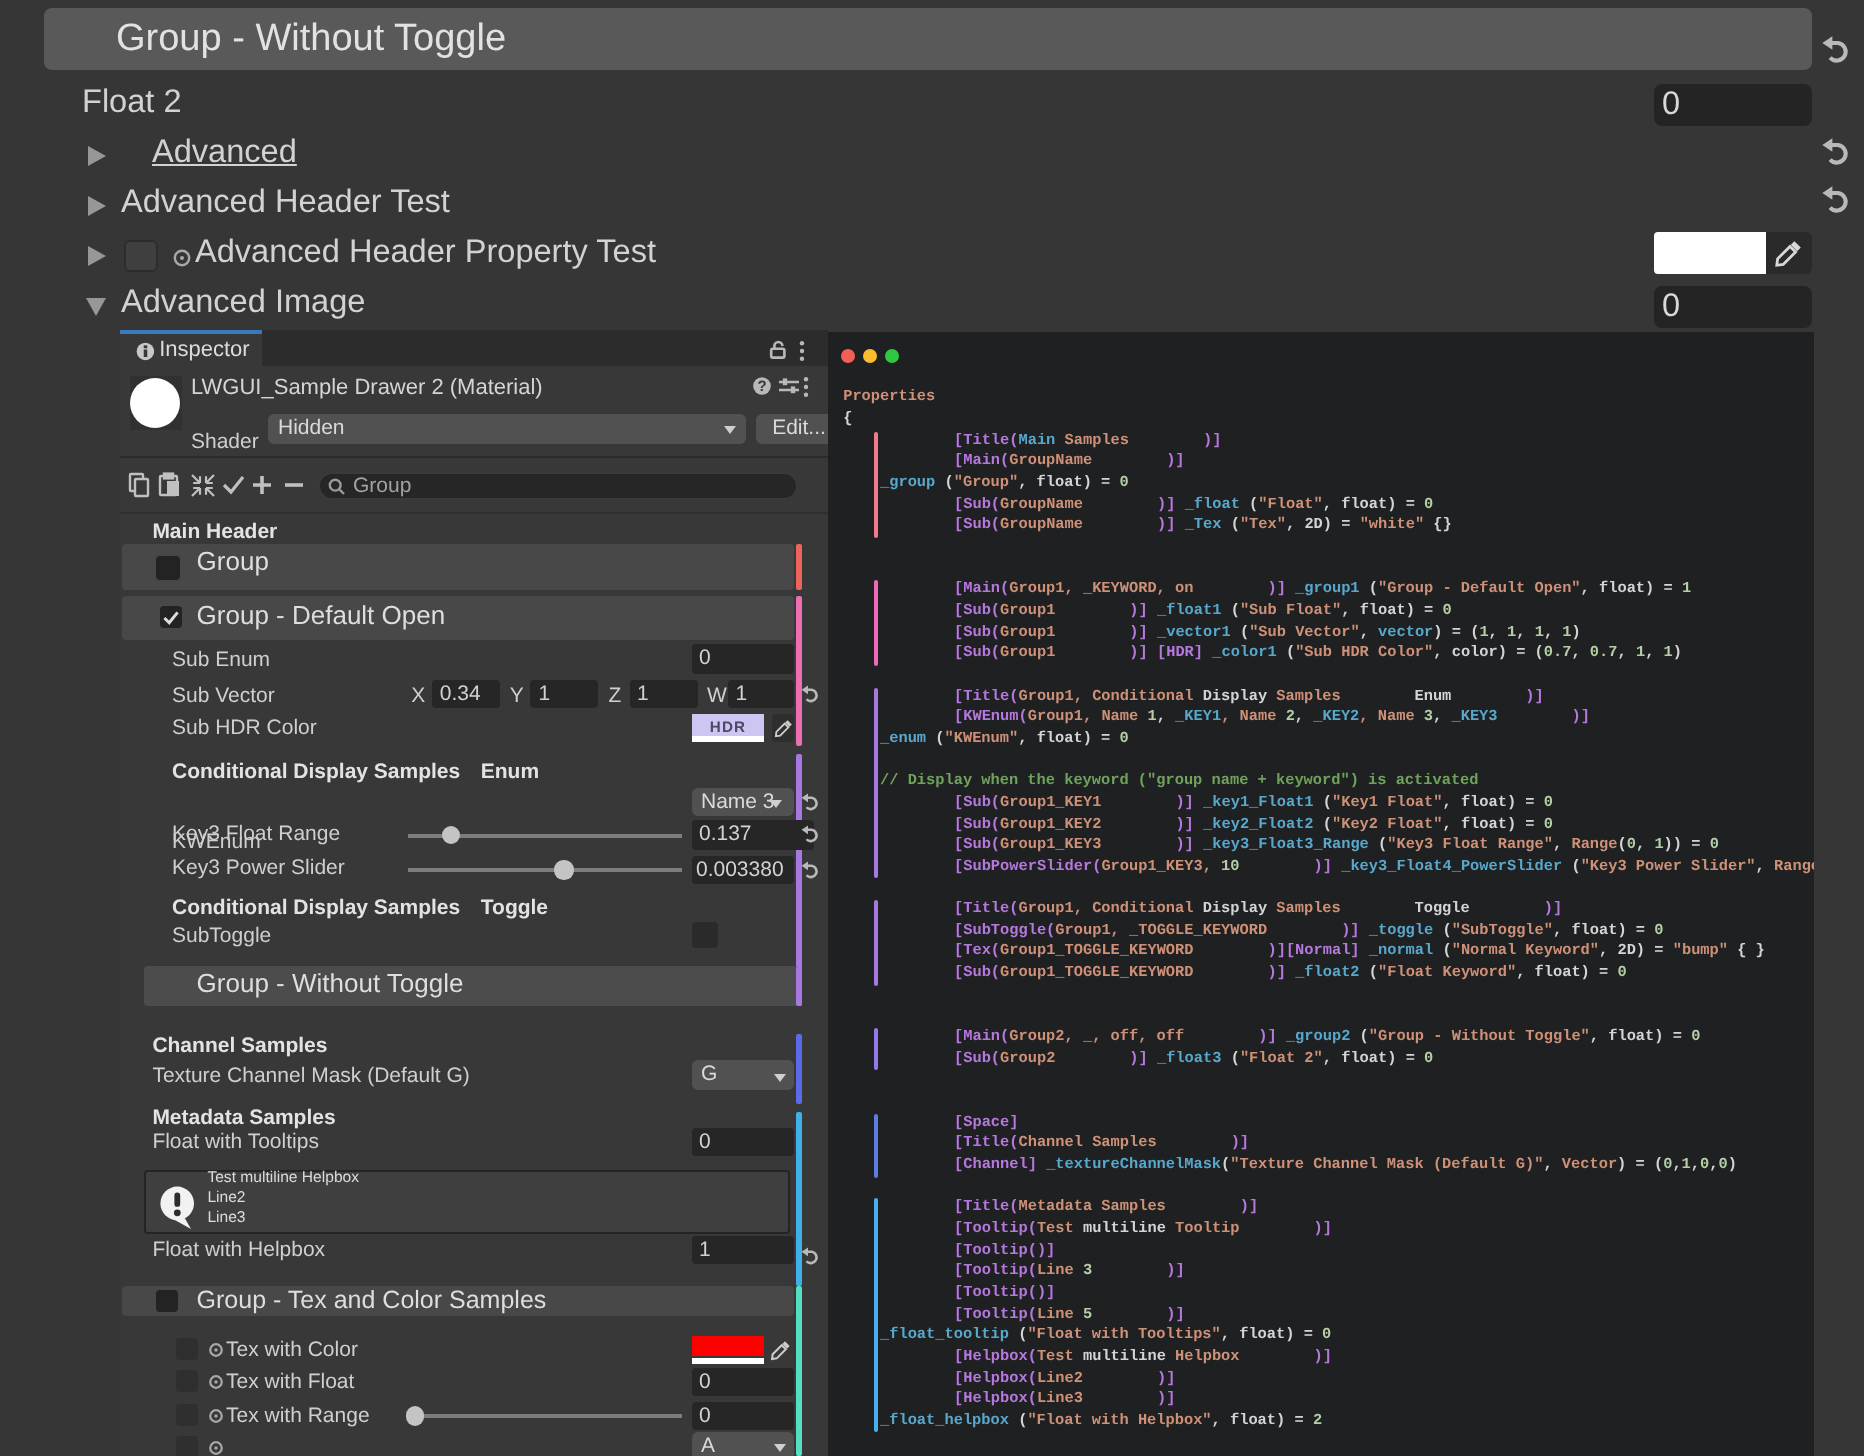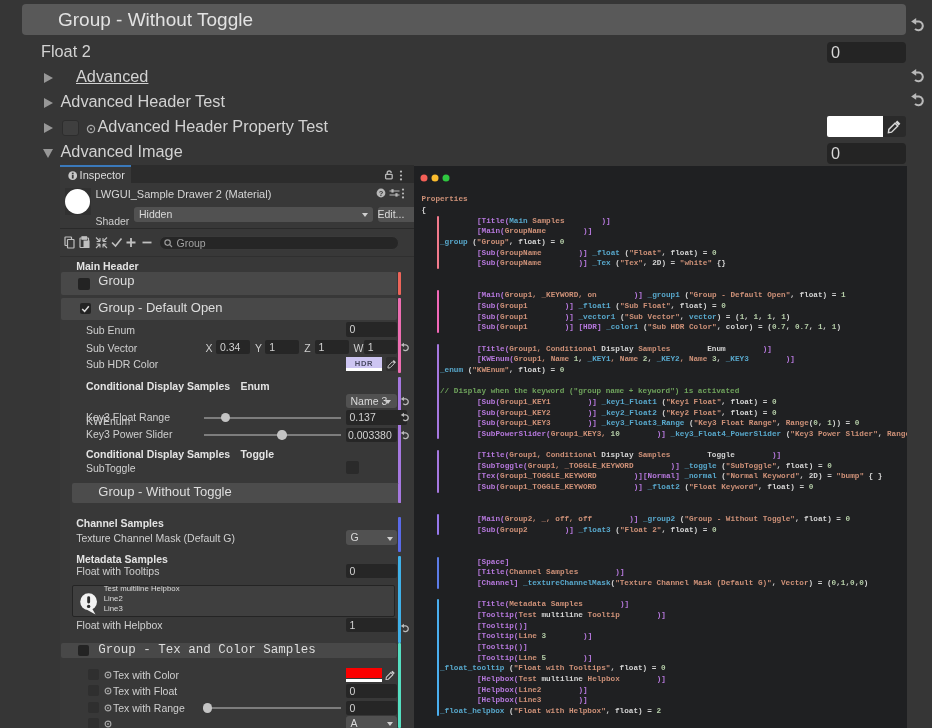--- a/index.html
+++ b/index.html
@@ -115,21 +115,21 @@
     <rect x="6.4" y="5.2" width="2.2" height="3.4" fill="#b8b8b8"></rect>
   </svg>
 <svg class="abs" style="left:400.5px;top:188px;" width="4" height="11" viewBox="0 0 4 11">
     <circle cx="2" cy="1.6" r="1.1" fill="#b8b8b8"></circle>
     <circle cx="2" cy="5.5" r="1.1" fill="#b8b8b8"></circle>
     <circle cx="2" cy="9.4" r="1.1" fill="#b8b8b8"></circle>
   </svg>
 <div class="ilabel" style="left:95.5px;top:216px;">Shader</div>
 <div class="idrop" style="left:134px;top:207px;width:238.5px;height:14.5px;line-height:14.5px;">Hidden</div>
 <div class="droparrow" style="left:362px;top:213px;"></div>
-<div class="idrop" style="left:377.5px;top:207px;width:44px;height:14.5px;line-height:14.5px;text-align:left;padding-left:0;">Edit...</div>
+<div class="idrop" style="left:377.5px;top:207px;width:44px;height:14.5px;line-height:14.5px;text-align:center;padding-left:0;">Edit...</div>
 
 <div class="abs" style="left:60px;top:227.5px;width:354px;height:1px;background:#2a2a2a;"></div>
 <div class="abs" style="left:60px;top:255.5px;width:354px;height:1px;background:#2f2f2f;"></div>
 <svg class="abs" style="left:63.5px;top:236px;" width="90" height="13" viewBox="0 0 90 13">
  <g stroke="#c0c0c0" fill="none" stroke-width="1.2">
   <rect x="1" y="1" width="6.5" height="8.5" rx="0.5"></rect>
       <rect x="3.5" y="3.5" width="6.5" height="8.5" rx="0.5" fill="#383838"></rect>
   <rect x="16" y="2" width="8.5" height="9.5" rx="0.5"></rect>
       <rect x="18" y="0.8" width="4.5" height="2.4" fill="#c0c0c0"></rect>
       <rect x="19.5" y="4.5" width="6" height="7.5" fill="#c0c0c0" stroke="none"></rect>
@@ -249,21 +249,21 @@
 
 <div class="ilabel" style="left:76.2px;top:620px;">Float with Helpbox</div>
 <div class="ifield" style="left:345.5px;top:617.9px;width:51.3px;height:14.5px;line-height:14.5px;">1</div>
 <svg class="abs" style="left:399.5px;top:622.5px;" width="10" height="10" viewBox="0 0 16 16">
     <path d="M6.2 4.6 H9.4 A4.6 4.6 0 1 1 5.2 12.2" fill="none" stroke="#b9b9b9" stroke-width="2.1"></path>
     <path d="M1.2 4.6 L6.4 1.1 L6.4 8.1 Z" fill="#b9b9b9"></path>
   </svg>
 
 <div class="gbar" style="left:60.5px;top:643.1px;width:336.5px;height:15.4px;"></div>
 <div class="chk" style="left:78px;top:645px;width:11px;height:11px;"></div>
-<div class="ilabel" style="left:98.3px;top:644.5px;color:#dedede;font-size:12.5px;font-family:Liberation Mono, monospace;">Group - Tex and Color Samples</div>
+<div class="ilabel" style="left:98.3px;top:644.5px;color:#dedede;font-size:12.5px;">Group - Tex and Color Samples</div>
 <div class="gline" style="left:398px;top:643.1px;height:84.9px;background:#55dfc1;"></div>
 
 <div class="chk" style="left:88px;top:669px;width:11px;height:11px;background:#2f2f2f;"></div>
 <svg class="abs" style="left:104px;top:671px;" width="8" height="8" viewBox="0 0 10 10">
     <circle cx="5" cy="5" r="3.6" fill="none" stroke="#a8a8a8" stroke-width="1.4"></circle>
     <circle cx="5" cy="5" r="1.1" fill="#a8a8a8"></circle>
   </svg>
 <div class="ilabel" style="left:113px;top:669.5px;">Tex with Color</div>
 <div class="abs" style="left:346px;top:667.7px;width:35.5px;height:10.8px;background:#fc0000;"></div>
 <div class="abs" style="left:346px;top:678.5px;width:35.5px;height:3.2px;background:#ffffff;"></div>

